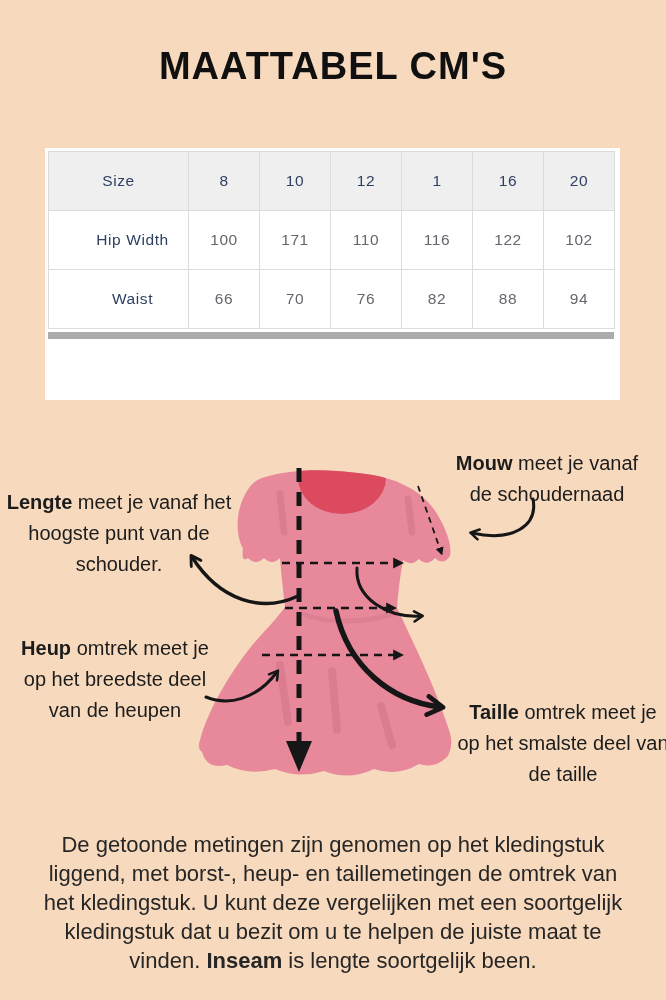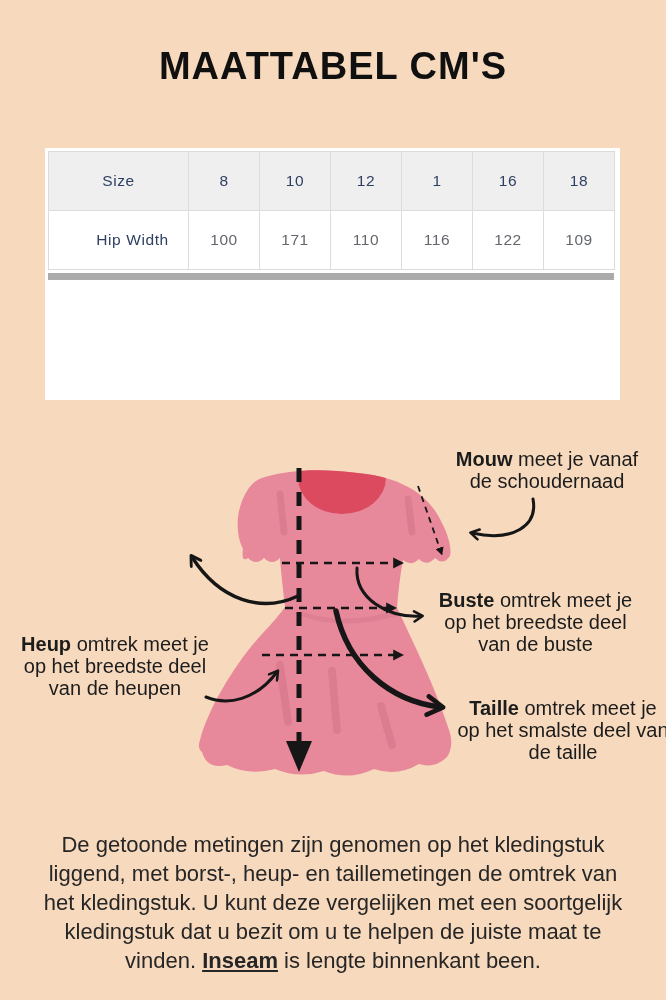--- a/index.html
+++ b/index.html
@@ -47,35 +47,35 @@
   .scrollbar{
     width:566px;margin:3px 0 0 0;height:7px;
     background:#e8e8e8;
   }
   .scrollbar .thumb{width:100%;height:7px;background:#ababab;}
   
   .diagram{position:absolute;left:0;top:430px;width:666px;height:380px;}
   .diagram svg{position:absolute;left:0;top:0;}
   .ann{
     position:absolute;text-align:center;
-    font-size:20px;line-height:22px;color:#1c1c1c;
+    font-size:20px;line-height:31px;color:#1c1c1c;
   }
   .ann b{font-weight:700;}
   .ann-lengte{left:0;top:57px;width:238px;}
   .ann-mouw{left:444px;top:18px;width:206px;}
   .ann-buste{left:428px;top:159px;width:215px;}
   .ann-heup{left:10px;top:203px;width:210px;}
   .ann-taille{left:457px;top:267px;width:212px;}
   
   .footer{
     position:absolute;left:33px;top:830px;width:600px;
     margin:0;text-align:center;
     font-size:22px;line-height:29px;color:#262626;
   }
-  .footer b{font-weight:700;text-decoration:underline;}
+  .footer b{font-weight:700;}
 </style>
 </head>
 <body>
 
 <div class="page">
 
   <h1 class="title">MAATTABEL CM'S</h1>
 
   <div class="table-card">
     <table class="size-table">
@@ -89,32 +89,41 @@
           <col class="c-num">
       </colgroup>
       <thead>
         <tr>
           <th>Size</th>
           <th>8</th>
           <th>10</th>
           <th>12</th>
           <th>1</th>
           <th>16</th>
-          <th>18</th>
+          <th>20</th>
         </tr>
       </thead>
       <tbody>
         <tr>
           <td class="lbl">Hip Width</td>
           <td class="val">100</td>
           <td class="val">171</td>
           <td class="val">110</td>
           <td class="val">116</td>
           <td class="val">122</td>
-          <td class="val">109</td>
+          <td class="val">102</td>
+        </tr>
+        <tr>
+          <td class="lbl">Waist</td>
+          <td class="val">66</td>
+          <td class="val">70</td>
+          <td class="val">76</td>
+          <td class="val">82</td>
+          <td class="val">88</td>
+          <td class="val">94</td>
         </tr>
       </tbody>
     </table>
     <div class="scrollbar">
       <div class="thumb"></div>
     </div>
   </div>
 
   <div class="diagram">
 
@@ -189,31 +198,31 @@
 
       <g stroke="#161616" fill="none" stroke-linecap="round">
         <path d="M 298 596 C 262 613 220 601 192 557" stroke-width="3.4" marker-end="url(#chev)"></path>
         <path d="M 206 697 C 228 706 256 700 277 672" stroke-width="3" marker-end="url(#chev)"></path>
         <path d="M 533 499 C 538 526 513 542 472 533" stroke-width="3" marker-end="url(#chev)"></path>
         <path d="M 357 568 C 355 598 387 618 421 616" stroke-width="3" marker-end="url(#chev)"></path>
         <path d="M 336 611 C 348 666 390 701 440 707" stroke-width="5.5" marker-end="url(#chev)"></path>
       </g>
     </svg>
 
+    <div class="ann ann-lengte">
+      <b>Lengte</b><span> meet je vanaf het hoogste punt van de schouder.</span>
+    </div>
     <div class="ann ann-mouw">
       <b>Mouw</b><span> meet je vanaf de schoudernaad</span>
     </div>
-    <div class="ann ann-buste">
-      <b>Buste</b><span> omtrek meet je op het breedste deel van de buste</span>
-    </div>
     <div class="ann ann-heup">
       <b>Heup</b><span> omtrek meet je op het breedste deel van de heupen</span>
     </div>
     <div class="ann ann-taille">
       <b>Taille</b><span> omtrek meet je op het smalste deel van de taille</span>
     </div>
   </div>
 
   <p class="footer">
-    <span>De getoonde metingen zijn genomen op het kledingstuk liggend, met borst-, heup- en taillemetingen de omtrek van het kledingstuk. U kunt deze vergelijken met een soortgelijk kledingstuk dat u bezit om u te helpen de juiste maat te vinden. </span><b>Inseam</b><span> is lengte binnenkant been.</span>
+    <span>De getoonde metingen zijn genomen op het kledingstuk liggend, met borst-, heup- en taillemetingen de omtrek van het kledingstuk. U kunt deze vergelijken met een soortgelijk kledingstuk dat u bezit om u te helpen de juiste maat te vinden. </span><b>Inseam</b><span> is lengte soortgelijk been.</span>
   </p>
 
 </div>
 
 </body></html>

